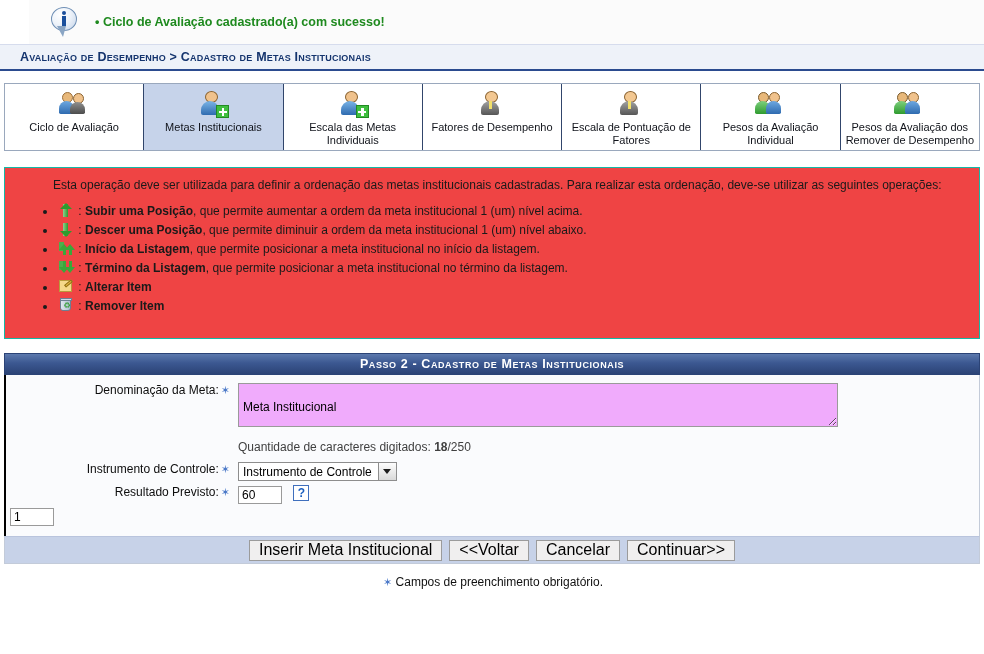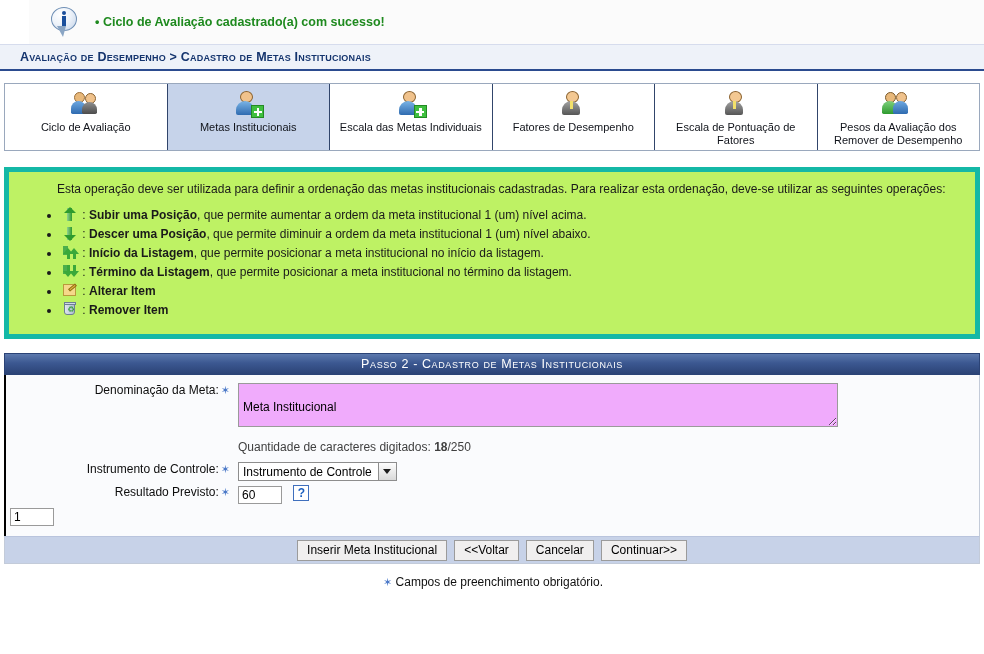--- a/index.html
+++ b/index.html
@@ -145,22 +145,22 @@
     content: "";
     position: absolute;
     background: #ffffff;
   }
   .plus-badge:before { left: 4.5px; top: 1.5px; width: 2.4px; height: 8px; }
   .plus-badge:after { left: 1.5px; top: 4.5px; width: 8px; height: 2.4px; }
 
   
   .help-box {
     margin: 16px 4px 0 4px;
-    border: 5px solid #14b8a6;
-    background: #bef264;
+    border: 1px solid #14b8a6;
+    background: #ef4444;
     padding: 9px 14px 12px 14px;
     box-sizing: border-box;
     min-height: 172px;
   }
   .help-intro {
     font-size: 12px;
     line-height: 17px;
     text-indent: 34px;
     margin: 0 0 8px 0;
     color: #1a1a1a;
@@ -269,21 +269,21 @@
     color: #2e9b2e; font-size: 8px; line-height: 6px;
     text-align: center;
   }
 
   
   .panel { margin: 14px 4px 0 4px; }
   .panel-title {
     height: 22px;
     background: linear-gradient(to bottom, #5c79ad 0%, #3c5891 45%, #2b4376 100%);
     color: #ffffff;
-    font-weight: normal;
+    font-weight: bold;
     font-size: 12.5px;
     font-variant: small-caps;
     letter-spacing: 0.6px;
     display: flex;
     align-items: center;
     justify-content: center;
     border: 1px solid #2b4376;
     box-sizing: border-box;
   }
   .panel-body {
@@ -398,21 +398,21 @@
     display: flex;
     align-items: center;
     justify-content: center;
     gap: 7px;
     box-sizing: border-box;
   }
   .btn {
     background: #f0efef;
     border: 1px solid #9b9b9b;
     font-family: "Liberation Sans", sans-serif;
-    font-size: 12px;
+    font-size: 16px;
     color: #000;
     padding: 2px 9px 3px 9px;
     line-height: 14px;
     cursor: pointer;
     box-sizing: border-box;
   }
 
   .footer-note {
     text-align: center;
     font-size: 12px;
@@ -482,20 +482,29 @@
 
   <div class="tab">
     <div class="tab-icon">
       <div class="p-head" style="left:9px;top:2px;width:11px;height:10px;background:#f3c892;border:1px solid #8a6331;"></div>
       <div class="p-body" style="left:5px;top:12px;width:18px;height:14px;background:linear-gradient(to bottom,#a3a3a3,#565656);"></div>
       <div style="position:absolute;left:13px;top:12px;width:3px;height:8px;background:#f2e06a;"></div>
     </div>
     <div class="tab-label">Escala de Pontuação de Fatores</div>
   </div>
 
+  <div class="tab">
+    <div class="tab-icon">
+      <div class="p-head" style="left:3px;top:3px;width:9px;height:9px;background:#e8b87a;border:1px solid #7a5a2c;"></div>
+      <div class="p-body" style="left:0px;top:12px;width:15px;height:13px;background:linear-gradient(to bottom,#7ed07e,#2f9b2f);"></div>
+      <div class="p-head" style="left:14px;top:3px;width:9px;height:9px;background:#f0c28c;border:1px solid #8a6331;"></div>
+      <div class="p-body" style="left:11px;top:12px;width:15px;height:13px;background:linear-gradient(to bottom,#6ea8e0,#2f6bb0);"></div>
+    </div>
+    <div class="tab-label">Pesos da Avaliação Individual</div>
+  </div>
 
   <div class="tab">
     <div class="tab-icon">
       <div class="p-head" style="left:3px;top:3px;width:9px;height:9px;background:#e8b87a;border:1px solid #7a5a2c;"></div>
       <div class="p-body" style="left:0px;top:12px;width:15px;height:13px;background:linear-gradient(to bottom,#7ed07e,#2f9b2f);"></div>
       <div class="p-head" style="left:14px;top:3px;width:9px;height:9px;background:#f0c28c;border:1px solid #8a6331;"></div>
       <div class="p-body" style="left:11px;top:12px;width:15px;height:13px;background:linear-gradient(to bottom,#6ea8e0,#2f6bb0);"></div>
     </div>
     <div class="tab-label">Pesos da Avaliação dos Remover de Desempenho</div>
   </div>

